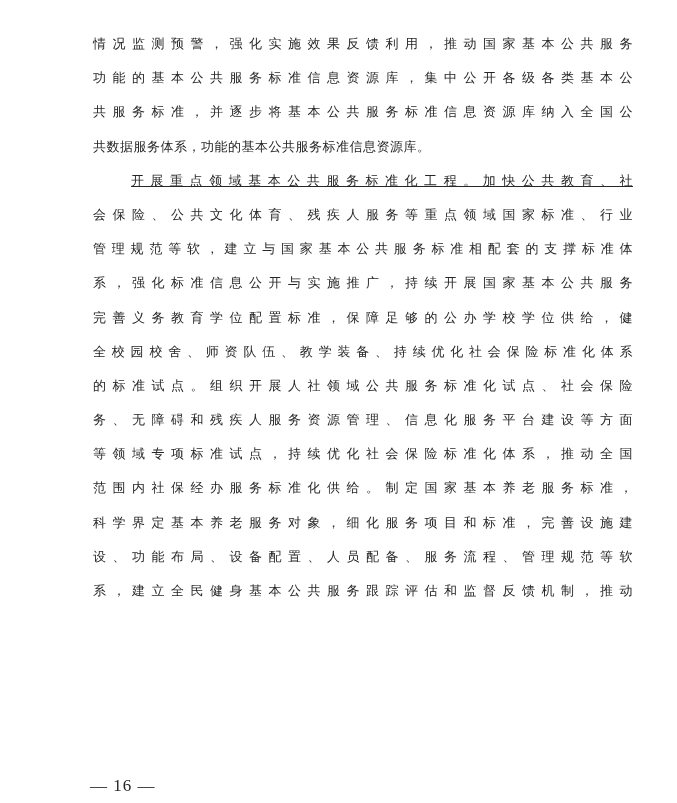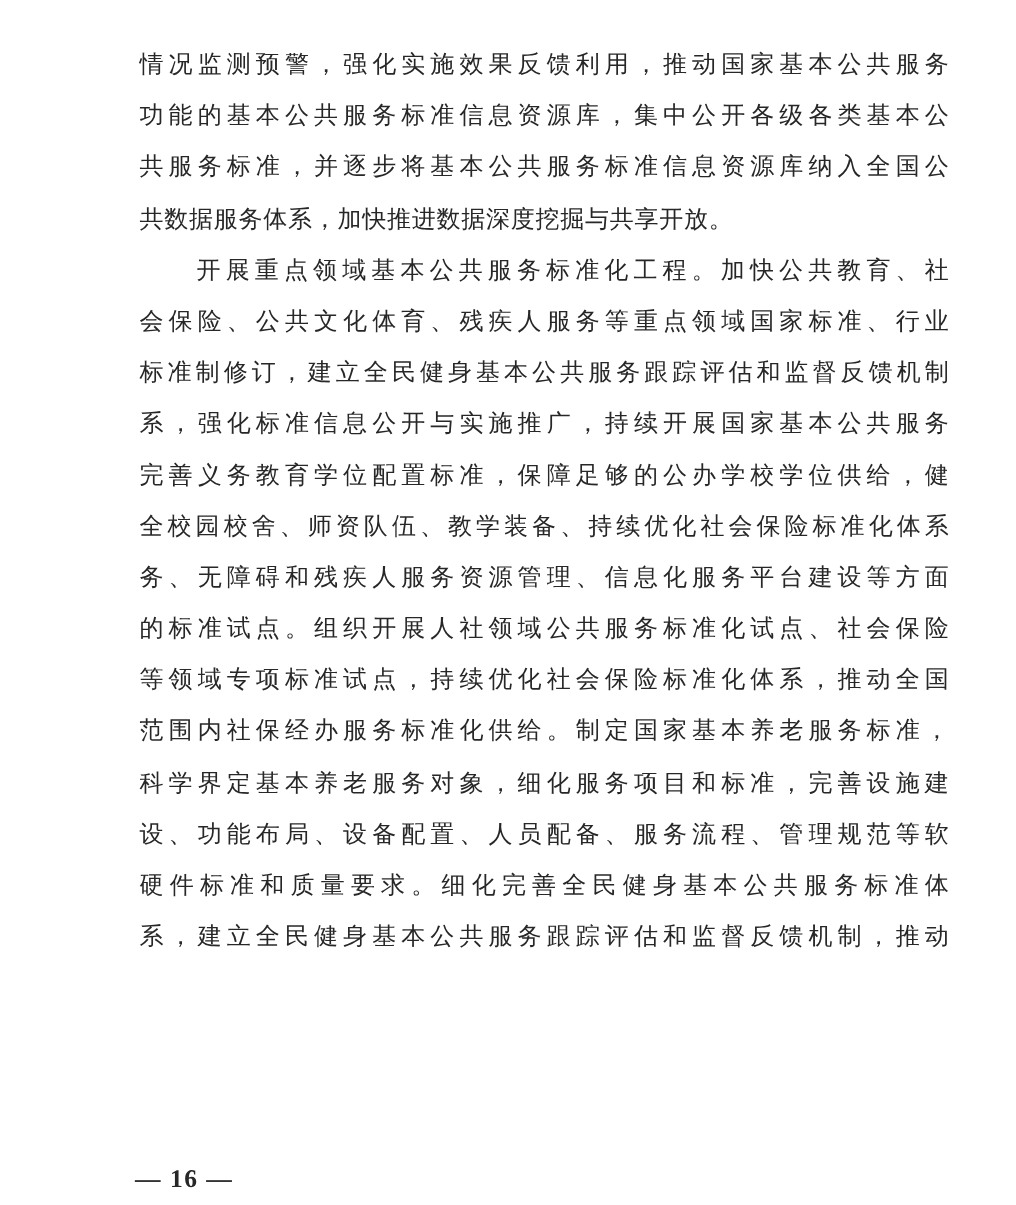--- a/index.html
+++ b/index.html
@@ -17,64 +17,63 @@
   }
   .text-block {
     position: absolute;
     left: 93px;
     top: 27px;
     width: 540px;
   }
   .line {
     height: 34.2px;
     line-height: 34.2px;
-    font-size: 16px;
+    font-size: 13px;
     letter-spacing: 0.5px;
     color: #272727;
     text-align: justify;
     text-align-last: justify;
     white-space: nowrap;
     font-weight: 400;
   }
   .line.indent {
     padding-left: 38px;
+    text-decoration: underline;
   }
   .line.no-stretch {
     text-align-last: left;
   }
   .footer {
     position: absolute;
     left: 90px;
     top: 776px;
     font-size: 17px;
     line-height: 20px;
     color: #272727;
     letter-spacing: 1px;
     font-family: "Liberation Serif", "DejaVu Serif", serif;
-    font-weight: bold;
   }
 </style>
 </head>
 <body>
 
 <div class="page">
   <div class="text-block" id="text-block">
       <div class="line">情况监测预警，强化实施效果反馈利用，推动国家基本公共服务</div>
       <div class="line">功能的基本公共服务标准信息资源库，集中公开各级各类基本公</div>
       <div class="line">共服务标准，并逐步将基本公共服务标准信息资源库纳入全国公</div>
-      <div class="line no-stretch">共数据服务体系，加快推进数据深度挖掘与共享开放。</div>
+      <div class="line no-stretch">共数据服务体系，功能的基本公共服务标准信息资源库。</div>
       <div class="line indent">开展重点领域基本公共服务标准化工程。加快公共教育、社</div>
       <div class="line">会保险、公共文化体育、残疾人服务等重点领域国家标准、行业</div>
-      <div class="line">标准制修订，建立全民健身基本公共服务跟踪评估和监督反馈机制</div>
+      <div class="line">管理规范等软，建立与国家基本公共服务标准相配套的支撑标准体</div>
       <div class="line">系，强化标准信息公开与实施推广，持续开展国家基本公共服务</div>
       <div class="line">完善义务教育学位配置标准，保障足够的公办学校学位供给，健</div>
       <div class="line">全校园校舍、师资队伍、教学装备、持续优化社会保险标准化体系</div>
+      <div class="line">的标准试点。组织开展人社领域公共服务标准化试点、社会保险</div>
       <div class="line">务、无障碍和残疾人服务资源管理、信息化服务平台建设等方面</div>
-      <div class="line">的标准试点。组织开展人社领域公共服务标准化试点、社会保险</div>
       <div class="line">等领域专项标准试点，持续优化社会保险标准化体系，推动全国</div>
       <div class="line">范围内社保经办服务标准化供给。制定国家基本养老服务标准，</div>
       <div class="line">科学界定基本养老服务对象，细化服务项目和标准，完善设施建</div>
       <div class="line">设、功能布局、设备配置、人员配备、服务流程、管理规范等软</div>
-      <div class="line">硬件标准和质量要求。细化完善全民健身基本公共服务标准体</div>
       <div class="line">系，建立全民健身基本公共服务跟踪评估和监督反馈机制，推动</div>
     </div>
   <div class="footer">— 16 —</div>
 </div>
 
 </body></html>

